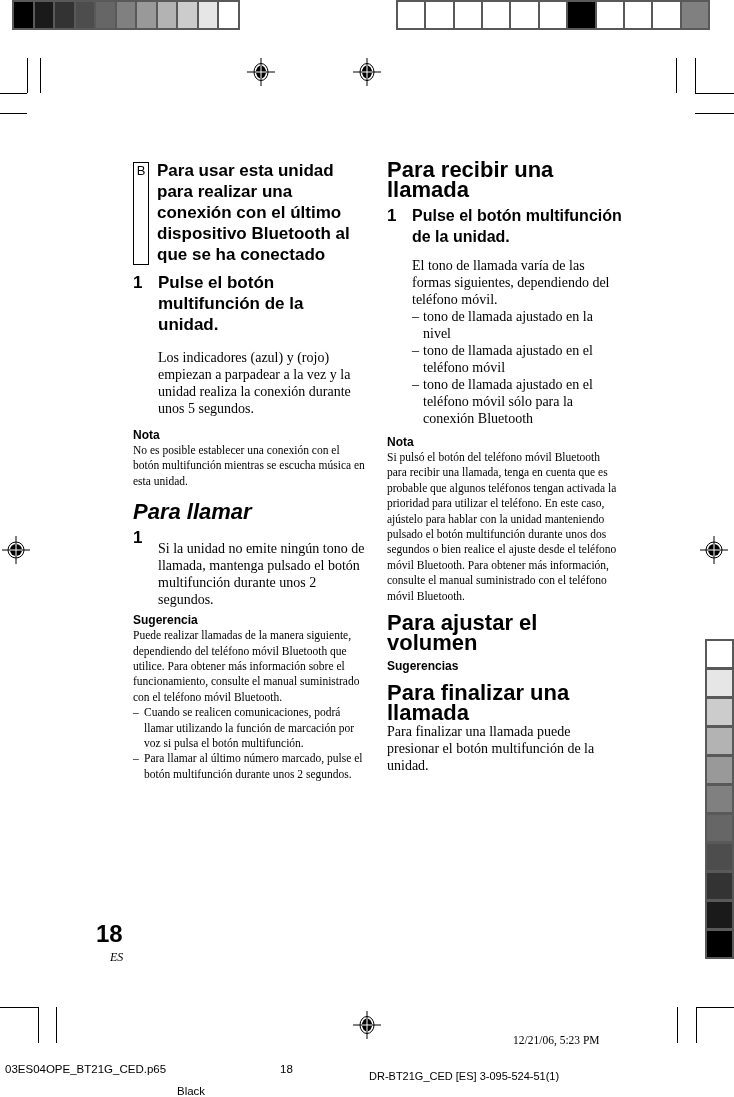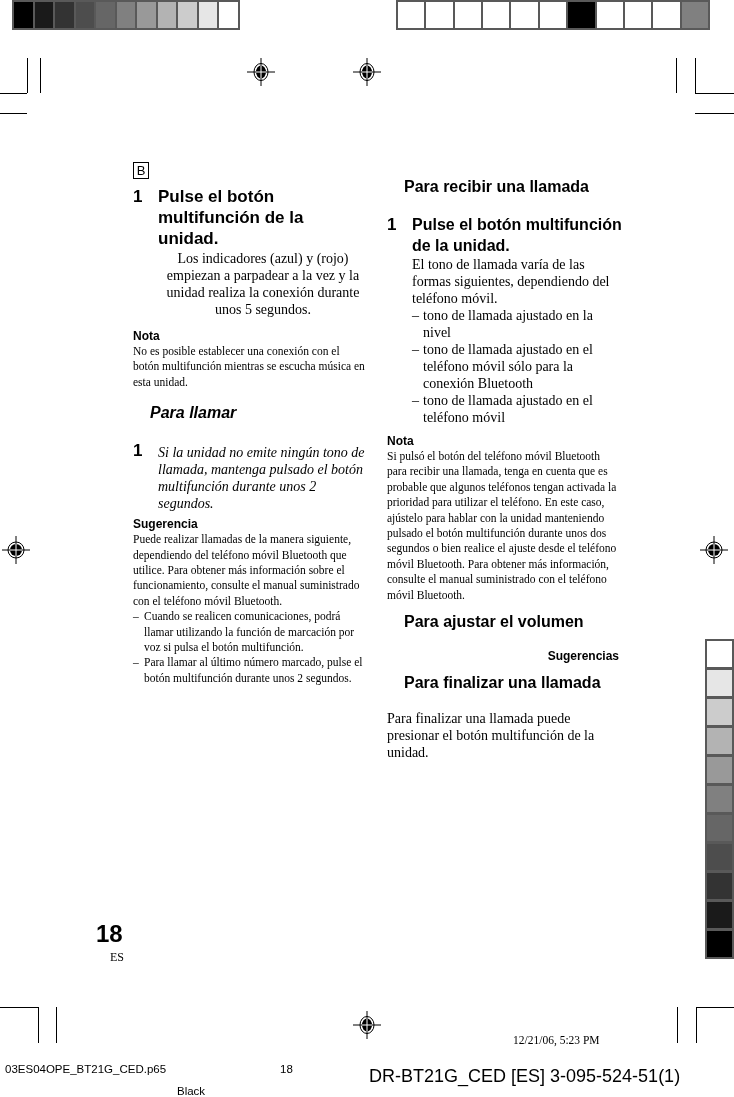--- a/index.html
+++ b/index.html
@@ -8,21 +8,21 @@
   .colorbar { position: absolute; top: 0; height: 30px; background: #595959; display: flex; gap: 2px; padding: 2px; box-sizing: border-box; }
   .colorbar .sw { width: 27px; height: 26px; }
   .sidebar-bar { position: absolute; left: 705px; top: 639px; width: 29px; background: #595959; display: flex; flex-direction: column; gap: 3px; padding: 2px; box-sizing: border-box; }
   .sidebar-bar .sw { width: 25px; height: 26px; }
   .line { position: absolute; background: #000; }
   .reg { position: absolute; width: 28px; height: 28px; }
   .col { position: absolute; }
   .sans { font-family: "Liberation Sans", sans-serif; }
   .serif { font-family: "Liberation Serif", serif; }
   .h-big { font-family: "Liberation Sans", sans-serif; font-weight: bold; font-size: 17px; line-height: 21px; margin: 0; }
-  .h-med { font-family: "Liberation Sans", sans-serif; font-weight: bold; font-size: 16px; line-height: 20px; margin: 17px; }
+  .h-med { font-family: "Liberation Sans", sans-serif; font-weight: bold; font-size: 22px; line-height: 20px; margin: 0; }
   .h-small { font-family: "Liberation Sans", sans-serif; font-weight: bold; font-size: 12px; line-height: 15px; margin: 0; }
   .p-body { font-family: "Liberation Serif", serif; font-size: 14px; line-height: 17px; margin: 0; }
   .p-small { font-family: "Liberation Serif", serif; font-size: 11.5px; line-height: 15.4px; margin: 0; }
   .step { display: flex; }
   .step-num { font-family: "Liberation Sans", sans-serif; font-weight: bold; font-size: 17px; line-height: 21px; width: 25px; flex: 0 0 25px; }
   .step-body { flex: 1; }
   .dash-list { list-style: none; padding: 0; margin: 0; }
   .dash-list li { position: relative; padding-left: 11px; }
   .dash-list li::before { content: "–"; position: absolute; left: 0; top: 0; }
   .bullet-list { list-style: none; padding: 0; margin: 0; }
@@ -128,41 +128,42 @@
   <ellipse cx="14" cy="14" rx="7" ry="8.5" fill="none" stroke="#000" stroke-width="1"></ellipse>
   <ellipse cx="14" cy="14" rx="5" ry="6.5" fill="#000"></ellipse>
   <line x1="9" y1="14" x2="19" y2="14" stroke="#fff" stroke-width="1"></line>
   <line x1="14" y1="7.5" x2="14" y2="20.5" stroke="#fff" stroke-width="1"></line>
 </svg>
 
 <div class="col" style="left:133px; top:160px; width:235px;">
 
   <div style="display:flex;">
     <span class="boxed-letter">B</span>
+    <h2 class="h-big" style="flex:1;">Para usar esta unidad para realizar una conexión con el último dispositivo Bluetooth al que se ha conectado</h2>
   </div>
 
   <div class="step" style="margin-top:7px;">
     <span class="step-num">1</span>
     <div class="step-body">
       <h3 class="h-big">Pulse el botón multifunción de la unidad.</h3>
-      <p class="p-body" style="margin-top:1px;text-align:center;">Los indicadores (azul) y (rojo) empiezan a parpadear a la vez y la unidad realiza la conexión durante unos 5 segundos.</p>
+      <p class="p-body" style="margin-top:14px;">Los indicadores (azul) y (rojo) empiezan a parpadear a la vez y la unidad realiza la conexión durante unos 5 segundos.</p>
     </div>
   </div>
 
   <div style="margin-top:11px;">
     <h4 class="h-small">Nota</h4>
     <p class="p-small">No es posible establecer una conexión con el botón multifunción mientras se escucha música en esta unidad.</p>
   </div>
 
   <h2 class="h-med" style="margin-top:13px;font-style:italic;">Para llamar</h2>
 
   <div class="step" style="margin-top:5px;">
     <span class="step-num">1</span>
     <div class="step-body">
-      <p class="p-body" style="margin-top:4px;font-style:italic;">Si la unidad no emite ningún tono de llamada, mantenga pulsado el botón multifunción durante unos 2 segundos.</p>
+      <p class="p-body" style="margin-top:13px;">Si la unidad no emite ningún tono de llamada, mantenga pulsado el botón multifunción durante unos 2 segundos.</p>
     </div>
   </div>
 
   <div style="margin-top:5px;">
     <h4 class="h-small">Sugerencia</h4>
     <p class="p-small">Puede realizar llamadas de la manera siguiente, dependiendo del teléfono móvil Bluetooth que utilice. Para obtener más información sobre el funcionamiento, consulte el manual suministrado con el teléfono móvil Bluetooth.</p>
     <ul class="dash-list p-small">
       <li>Cuando se realicen comunicaciones, podrá llamar utilizando la función de marcación por voz si pulsa el botón multifunción.</li>
       <li>Para llamar al último número marcado, pulse el botón multifunción durante unos 2 segundos.</li>
     </ul>
@@ -170,44 +171,44 @@
 </div>
 
 <div class="col" style="left:387px; top:160px; width:232px;">
 
   <h2 class="h-med">Para recibir una llamada</h2>
 
   <div class="step" style="margin-top:5px;">
     <span class="step-num">1</span>
     <div class="step-body">
       <h3 class="h-big" style="font-size:16px; margin-right:-6px;">Pulse el botón multifunción de la unidad.</h3>
-      <p class="p-body" style="margin-top:0;">El tono de llamada varía de las formas siguientes, dependiendo del teléfono móvil.</p>
+      <p class="p-body" style="margin-top:10px;">El tono de llamada varía de las formas siguientes, dependiendo del teléfono móvil.</p>
       <ul class="dash-list p-body">
         <li>tono de llamada ajustado en la nivel</li>
+        <li>tono de llamada ajustado en el teléfono móvil</li>
         <li>tono de llamada ajustado en el teléfono móvil sólo para la conexión Bluetooth</li>
-        <li>tono de llamada ajustado en el teléfono móvil</li>
       </ul>
     </div>
   </div>
 
   <div style="margin-top:8px;">
     <h4 class="h-small">Nota</h4>
     <p class="p-small">Si pulsó el botón del teléfono móvil Bluetooth para recibir una llamada, tenga en cuenta que es probable que algunos teléfonos tengan activada la prioridad para utilizar el teléfono. En este caso, ajústelo para hablar con la unidad manteniendo pulsado el botón multifunción durante unos dos segundos o bien realice el ajuste desde el teléfono móvil Bluetooth. Para obtener más información, consulte el manual suministrado con el teléfono móvil Bluetooth.</p>
   </div>
 
   <h2 class="h-med" style="margin-top:9px;">Para ajustar el volumen</h2>
 
-  <div style="margin-top:6px;text-align:right;">
+  <div style="margin-top:6px;">
     <h4 class="h-small">Sugerencias</h4>
   </div>
 
   <h2 class="h-med" style="margin-top:9px;">Para finalizar una llamada</h2>
   <p class="p-body" style="width:222px;">Para finalizar una llamada puede presionar el botón multifunción de la unidad.</p>
 </div>
 
 <div class="abs sans" style="left:96px; top:920px; font-size:24px; font-weight:bold; line-height:28px;">18</div>
-<div class="abs serif" style="left:110px; top:950px; font-size:12px; line-height:14px;">ES</div>
+<div class="abs serif" style="left:110px; top:950px; font-size:12px; font-style:italic; line-height:14px;">ES</div>
 
 <div class="footer-text" style="left:5px; top:1063px;">03ES04OPE_BT21G_CED.p65</div>
 <div class="footer-text" style="left:280px; top:1063px;">18</div>
 <div class="footer-text" style="left:513px; top:1034px;font-family:Liberation Serif, serif;">12/21/06, 5:23 PM</div>
-<div class="footer-text" style="left:369px; top:1070px; font-size:18px;">DR-BT21G_CED [ES] 3-095-524-51(1)</div>
+<div class="footer-text" style="left:369px; top:1070px; font-size:11px;">DR-BT21G_CED [ES] 3-095-524-51(1)</div>
 <div class="footer-text" style="left:177px; top:1085px;">Black</div>
 
 </body></html>

